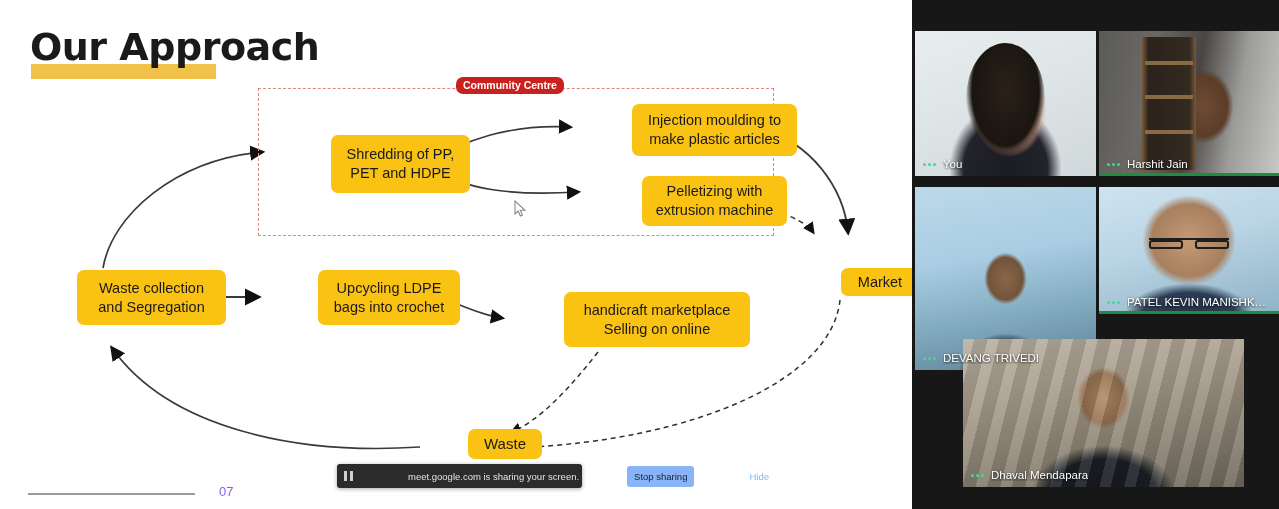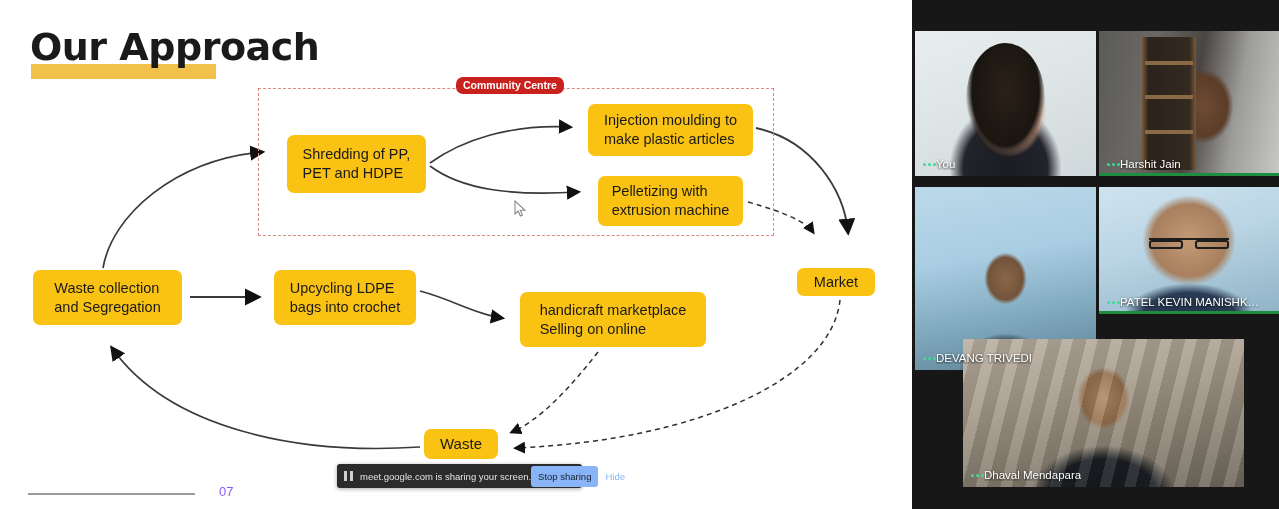--- a/index.html
+++ b/index.html
@@ -34,24 +34,26 @@
   
   #diagram-svg { position: absolute; left: 0; top: 0; width: 912px; height: 509px; }
 
   
   .node {
     position: absolute;
     background: #FAC213;
     border-radius: 7px;
     color: #1a1a1a;
     display: flex; align-items: center; justify-content: center;
+    text-align: center;
     font-size: 14.5px;
     line-height: 1.28;
     padding: 7px 10px;
     z-index: 5;
+    margin-left: 44px;
   }
   .node span { display: block; }
 
   #node-shredding   { left: 287px; top: 135px;  width: 139px; height: 58px; }
   #node-injection   { left: 588px; top: 104px;  width: 165px; height: 52px; }
   #node-pelletizing { left: 598px; top: 176px;  width: 145px; height: 50px; }
   #node-waste-coll  { left: 33px;  top: 270px;  width: 149px; height: 55px; }
   #node-upcycling   { left: 274px; top: 270px;  width: 142px; height: 55px; }
   #node-selling     { left: 520px; top: 292px;  width: 186px; height: 55px; }
   #node-market      { left: 797px; top: 268px;  width: 78px;  height: 28px; font-size: 14.5px; }
@@ -89,20 +91,21 @@
   
   #share-bar {
     position: absolute; left: 337px; top: 464px;
     width: 245px; height: 24px;
     background: #2b2b2b;
     border-radius: 3px;
     display: flex; align-items: center;
     padding: 0 7px;
     z-index: 30;
     box-shadow: 0 1px 4px rgba(0,0,0,.35);
+    gap: 48px;
   }
   #share-pause {
     width: 9px; height: 10px; margin-right: 7px;
     display: flex; justify-content: space-between; flex: 0 0 auto;
   }
   #share-pause i { display: block; width: 3px; height: 10px; background: #cfcfcf; }
   #share-text { color: #e3e3e3; font-size: 9.5px; white-space: nowrap; flex: 1 1 auto; }
   #share-stop {
     background: #8ab4f8; color: #17202b;
     font-size: 9.5px; border-radius: 3px;
@@ -117,21 +120,21 @@
     background: #171717;
     overflow: hidden;
   }
   .tile {
     position: absolute;
     overflow: hidden;
     background: #2c2c2c;
   }
   .tile-name {
     position: absolute; left: 8px; bottom: 6px;
-    display: flex; align-items: center; 
+    display: flex; align-items: center; gap: 7px;
     z-index: 4;
   }
   .mic-dots { display: flex; gap: 2px; flex: 0 0 auto; }
   .mic-dots i { width: 3px; height: 3px; border-radius: 50%; background: #3ddc97; display: block; }
   .tile-label {
     color: #fff; font-size: 11.5px;
     text-shadow: 0 1px 3px rgba(0,0,0,.9);
     white-space: nowrap; overflow: hidden;
   }
   .speaking-border {

